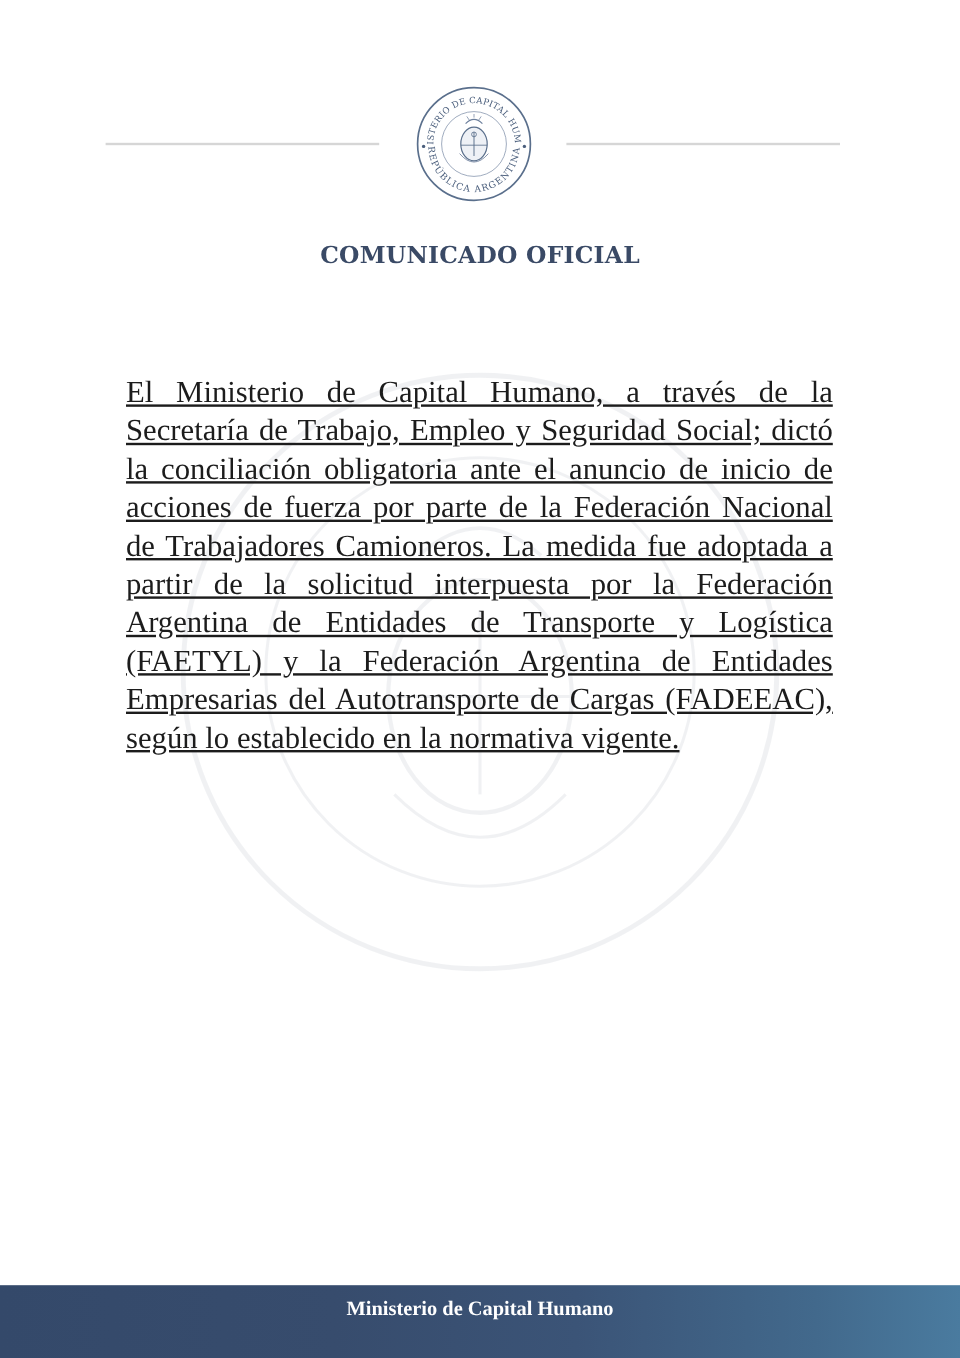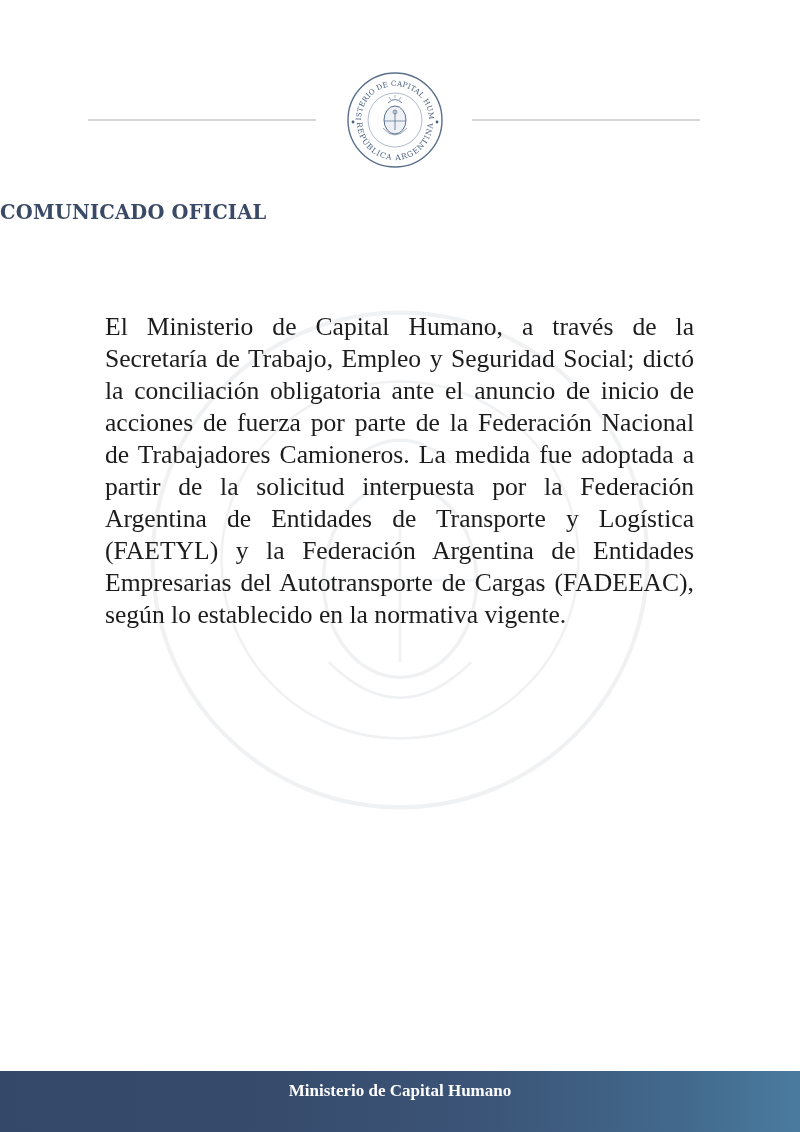--- a/index.html
+++ b/index.html
@@ -44,38 +44,40 @@
     height: 510px;
     opacity: 0.07;
     pointer-events: none;
   }
 
   .title {
     position: absolute;
     left: 0;
     right: 0;
     top: 199px;
+    text-align: center;
     font-family: "DejaVu Serif", "Liberation Serif", serif;
     font-weight: bold;
     font-size: 19.5px;
     letter-spacing: 0.2px;
     color: #3a4a66;
     line-height: 28px;
   }
 
   .body-text {
     position: absolute;
     left: 105px;
     width: 589px;
     font-family: "Liberation Serif", "DejaVu Serif", serif;
     font-size: 25.6px;
     line-height: 32px;
     color: #1c1c1c;
     text-align: justify;
     margin: 0;
+    text-decoration: underline;
   }
   .p1 { top: 311px; }
   .p2 { top: 701px; }
 
   .footer {
     position: absolute;
     left: 0;
     right: 0;
     top: 1071px;
     height: 61px;

